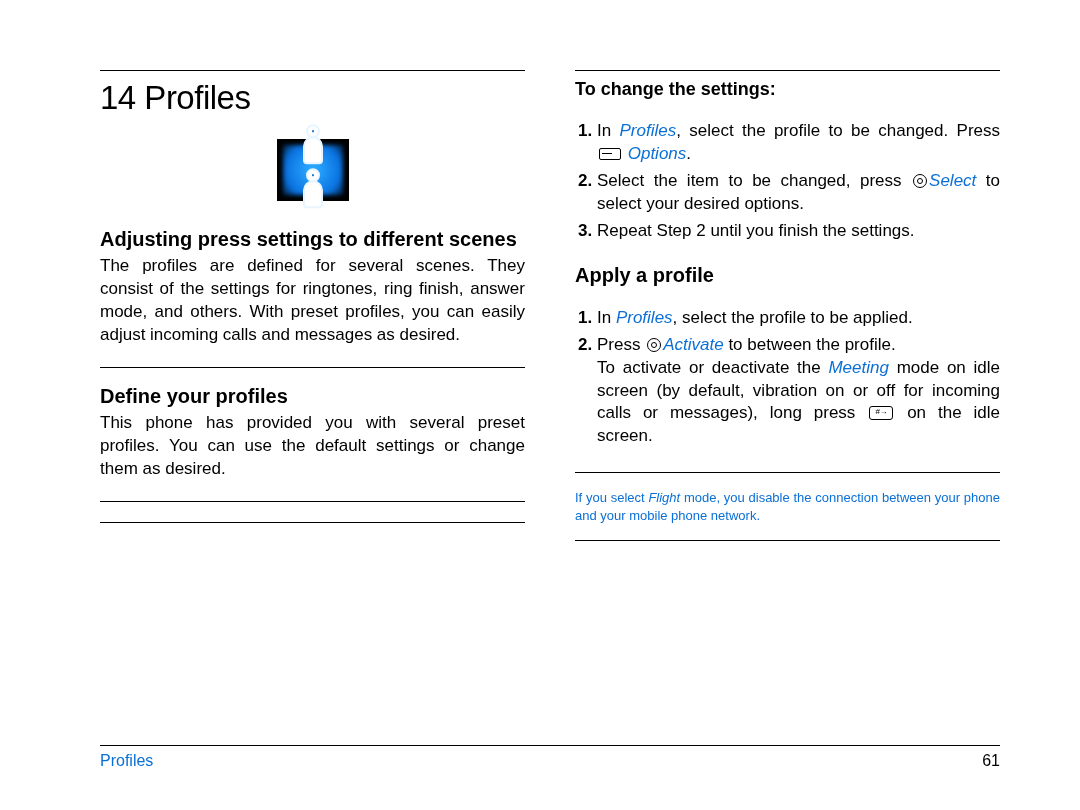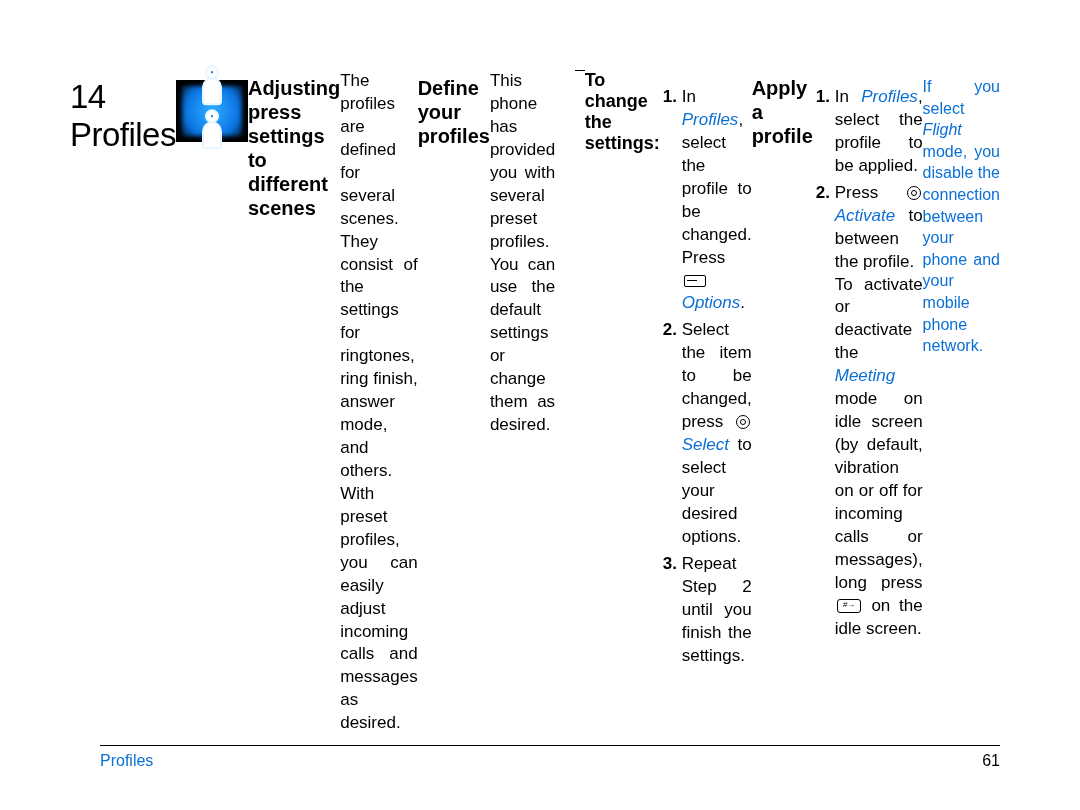--- a/index.html
+++ b/index.html
@@ -18,22 +18,21 @@
     display: flex;
     gap: 50px;
     height: 100%;
     box-sizing: border-box;
     position: relative;
   }
   .col {
     flex: 1 1 50%;
     min-width: 0;
     display: flex;
-    flex-direction: row;
-    justify-content: center;
+    flex-direction: column;
   }
   .top-rule {
     border-top: 1.5px solid #000;
     width: 100%;
   }
   h1 {
     font-size: 33px;
     font-weight: 500;
     margin: 8px 0 12px 0;
     letter-spacing: -0.5px;
@@ -115,21 +114,21 @@
     margin: 0 0 10px 0;
     text-align: justify;
   }
   .rule {
     border-top: 1px solid #000;
     margin: 10px 0;
   }
   .blue-italic { color: #0a6fd6; font-style: italic; }
   .note {
     color: #0a6fd6;
-    font-size: 16px;
+    font-size: 13px;
     line-height: 1.35;
     margin: 6px 0;
     text-align: justify;
   }
   ol {
     padding-left: 22px;
     margin: 16px 0 10px 0;
   }
   ol li {
     font-size: 17px;
@@ -248,21 +247,21 @@
     <h2>Define your profiles</h2>
     <p>This phone has provided you with several preset profiles. You can use the default settings or change them as desired.</p>
 
     <div class="rule"></div>
     <div class="rule"></div>
   </div>
 
   <div class="col">
     <div class="top-rule"></div>
 
-    <h3 style="">To change the settings:</h3>
+    <h3 style="margin-top:8px">To change the settings:</h3>
     <ol>
       <li>
         <span>In </span><span class="blue-italic">Profiles</span><span>, select the profile to be changed. Press </span><span class="softkey-icon"></span><span class="blue-italic"> Options</span><span>.</span>
       </li>
       <li>
         <span>Select the item to be changed, press </span><span class="navkey-icon"></span><span class="blue-italic">Select</span><span> to select your desired options.</span>
       </li>
       <li>Repeat Step 2 until you finish the settings.</li>
     </ol>
 

